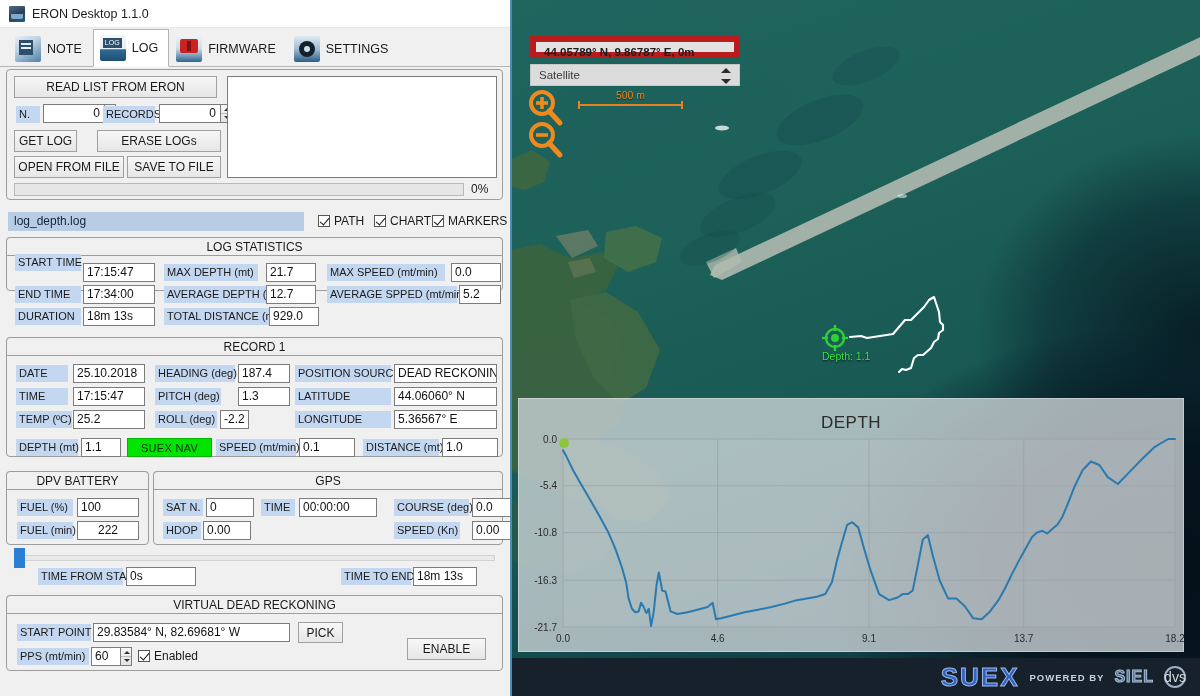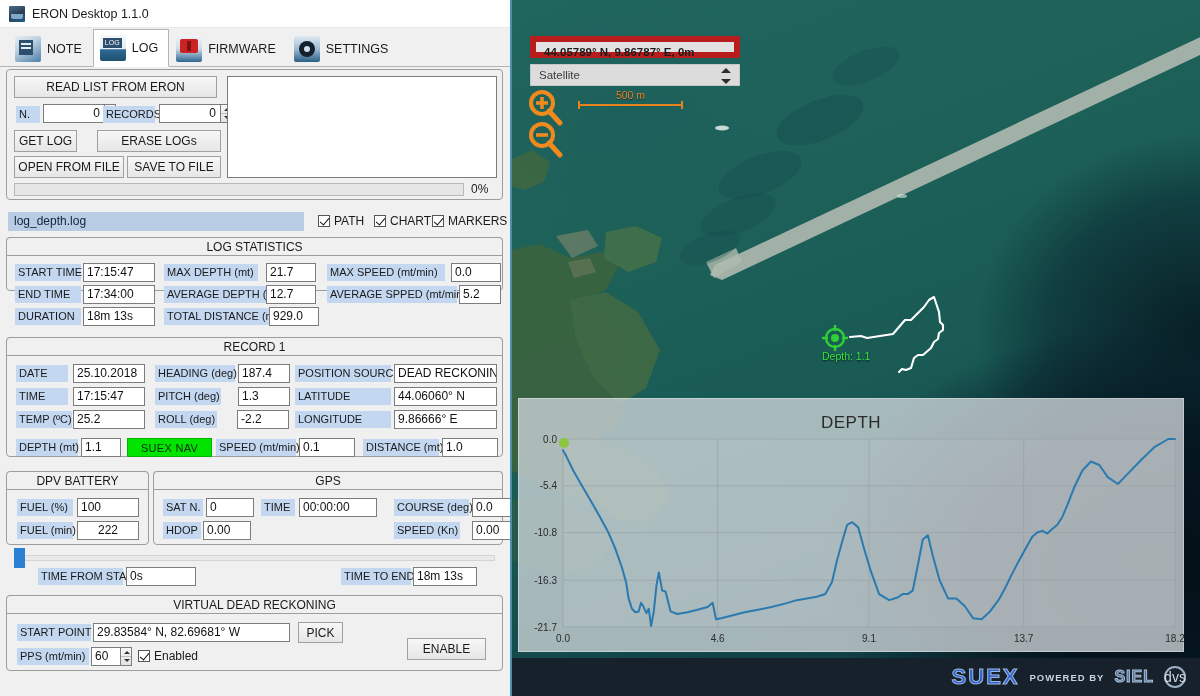--- a/index.html
+++ b/index.html
@@ -218,21 +218,21 @@
   .chart-tick { font-size:10px; fill:#2b2b2b; font-family:"Liberation Sans",sans-serif; }
 
   
   .brandbar {
     position:absolute; left:0; bottom:0; width:690px; height:38px;
     background:#16212c;
     display:flex; align-items:center; justify-content:flex-end;
     padding-right:14px; gap:10px;
   }
   .brand-suex {
-    font-size:22px; font-weight:bold; letter-spacing:2px;
+    font-size:26px; font-weight:bold; letter-spacing:2px;
     color:#2f63c8; font-family:"Liberation Sans", sans-serif;
     -webkit-text-stroke:1px #9fb6e0;
   }
   .brand-pow { font-size:9.5px; color:#c9d3de; letter-spacing:1px; font-weight:bold; }
   .brand-siel { font-size:16px; font-weight:bold; letter-spacing:1px; color:#4d6f96; -webkit-text-stroke:1px #a8bdd6; }
   .brand-dot { width:22px; height:22px; border-radius:50%; border:2px solid #9fb0c2; display:flex;align-items:center;justify-content:center;color:#cfd9e4;font-size:14px;}
   .mapborder {
     position:absolute; left:510px; top:0; width:690px; height:696px;
     border-left:2px solid #4f8cb0; pointer-events:none;
   }
@@ -323,21 +323,21 @@
       <span>CHART</span>
     </div>
     <div class="chk" style="left:432px; top:147px;">
       <span class="box"></span>
       <span>MARKERS</span>
     </div>
 
     <div class="group" style="left:6px; top:170px; width:497px; height:54px; padding-top:31px;">
       <div class="group-title">LOG STATISTICS</div>
 
-      <div class="lbl" style="left:8px; top:26px; width:66px;">START TIME</div>
+      <div class="lbl" style="left:8px; top:16px; width:66px;">START TIME</div>
       <div class="fld" style="left:76px; top:25px; width:72px;">17:15:47</div>
       <div class="lbl" style="left:8px; top:48px; width:66px;">END TIME</div>
       <div class="fld" style="left:76px; top:47px; width:72px;">17:34:00</div>
       <div class="lbl" style="left:8px; top:70px; width:66px;">DURATION</div>
       <div class="fld" style="left:76px; top:69px; width:72px;">18m 13s</div>
 
       <div class="lbl" style="left:157px; top:26px; width:94px;">MAX DEPTH (mt)</div>
       <div class="fld" style="left:259px; top:25px; width:50px;">21.7</div>
       <div class="lbl" style="left:157px; top:48px; width:110px;">AVERAGE DEPTH (mt)</div>
       <div class="fld" style="left:259px; top:47px; width:50px;">12.7</div>
@@ -358,28 +358,28 @@
       <div class="lbl" style="left:9px; top:50px; width:52px;">TIME</div>
       <div class="fld" style="left:66px; top:49px; width:72px;">17:15:47</div>
       <div class="lbl" style="left:9px; top:73px; width:56px;">TEMP (ºC)</div>
       <div class="fld" style="left:66px; top:72px; width:72px;">25.2</div>
 
       <div class="lbl" style="left:148px; top:27px; width:80px;">HEADING (deg)</div>
       <div class="fld" style="left:231px; top:26px; width:52px;">187.4</div>
       <div class="lbl" style="left:148px; top:50px; width:66px;">PITCH (deg)</div>
       <div class="fld" style="left:231px; top:49px; width:52px;">1.3</div>
       <div class="lbl" style="left:148px; top:73px; width:62px;">ROLL (deg)</div>
-      <div class="fld" style="left:230px; top:72px; width:52px;">-2.2</div>
+      <div class="fld" style="left:213px; top:72px; width:29px;">-2.2</div>
 
       <div class="lbl" style="left:288px; top:27px; width:96px;">POSITION SOURCE</div>
       <div class="fld" style="left:387px; top:26px; width:103px;">DEAD RECKONING</div>
       <div class="lbl" style="left:288px; top:50px; width:96px;">LATITUDE</div>
       <div class="fld" style="left:387px; top:49px; width:103px;">44.06060° N</div>
       <div class="lbl" style="left:288px; top:73px; width:96px;">LONGITUDE</div>
-      <div class="fld" style="left:387px; top:72px; width:103px;">9.86666° E</div>
+      <div class="fld" style="left:387px; top:72px; width:103px;">5.36567° E</div>
 
       <div class="lbl" style="left:9px; top:101px; width:62px;">DEPTH (mt)</div>
       <div class="fld" style="left:74px; top:100px; width:40px;">1.1</div>
       <div class="suexnav" style="left:120px; top:100px; width:85px; height:19px;">SUEX NAV</div>
       <div class="lbl" style="left:209px; top:101px; width:80px;">SPEED (mt/min)</div>
       <div class="fld" style="left:292px; top:100px; width:56px;">0.1</div>
       <div class="lbl" style="left:356px; top:101px; width:76px;">DISTANCE (mt)</div>
       <div class="fld" style="left:435px; top:100px; width:56px;">1.0</div>
     </div>
 

